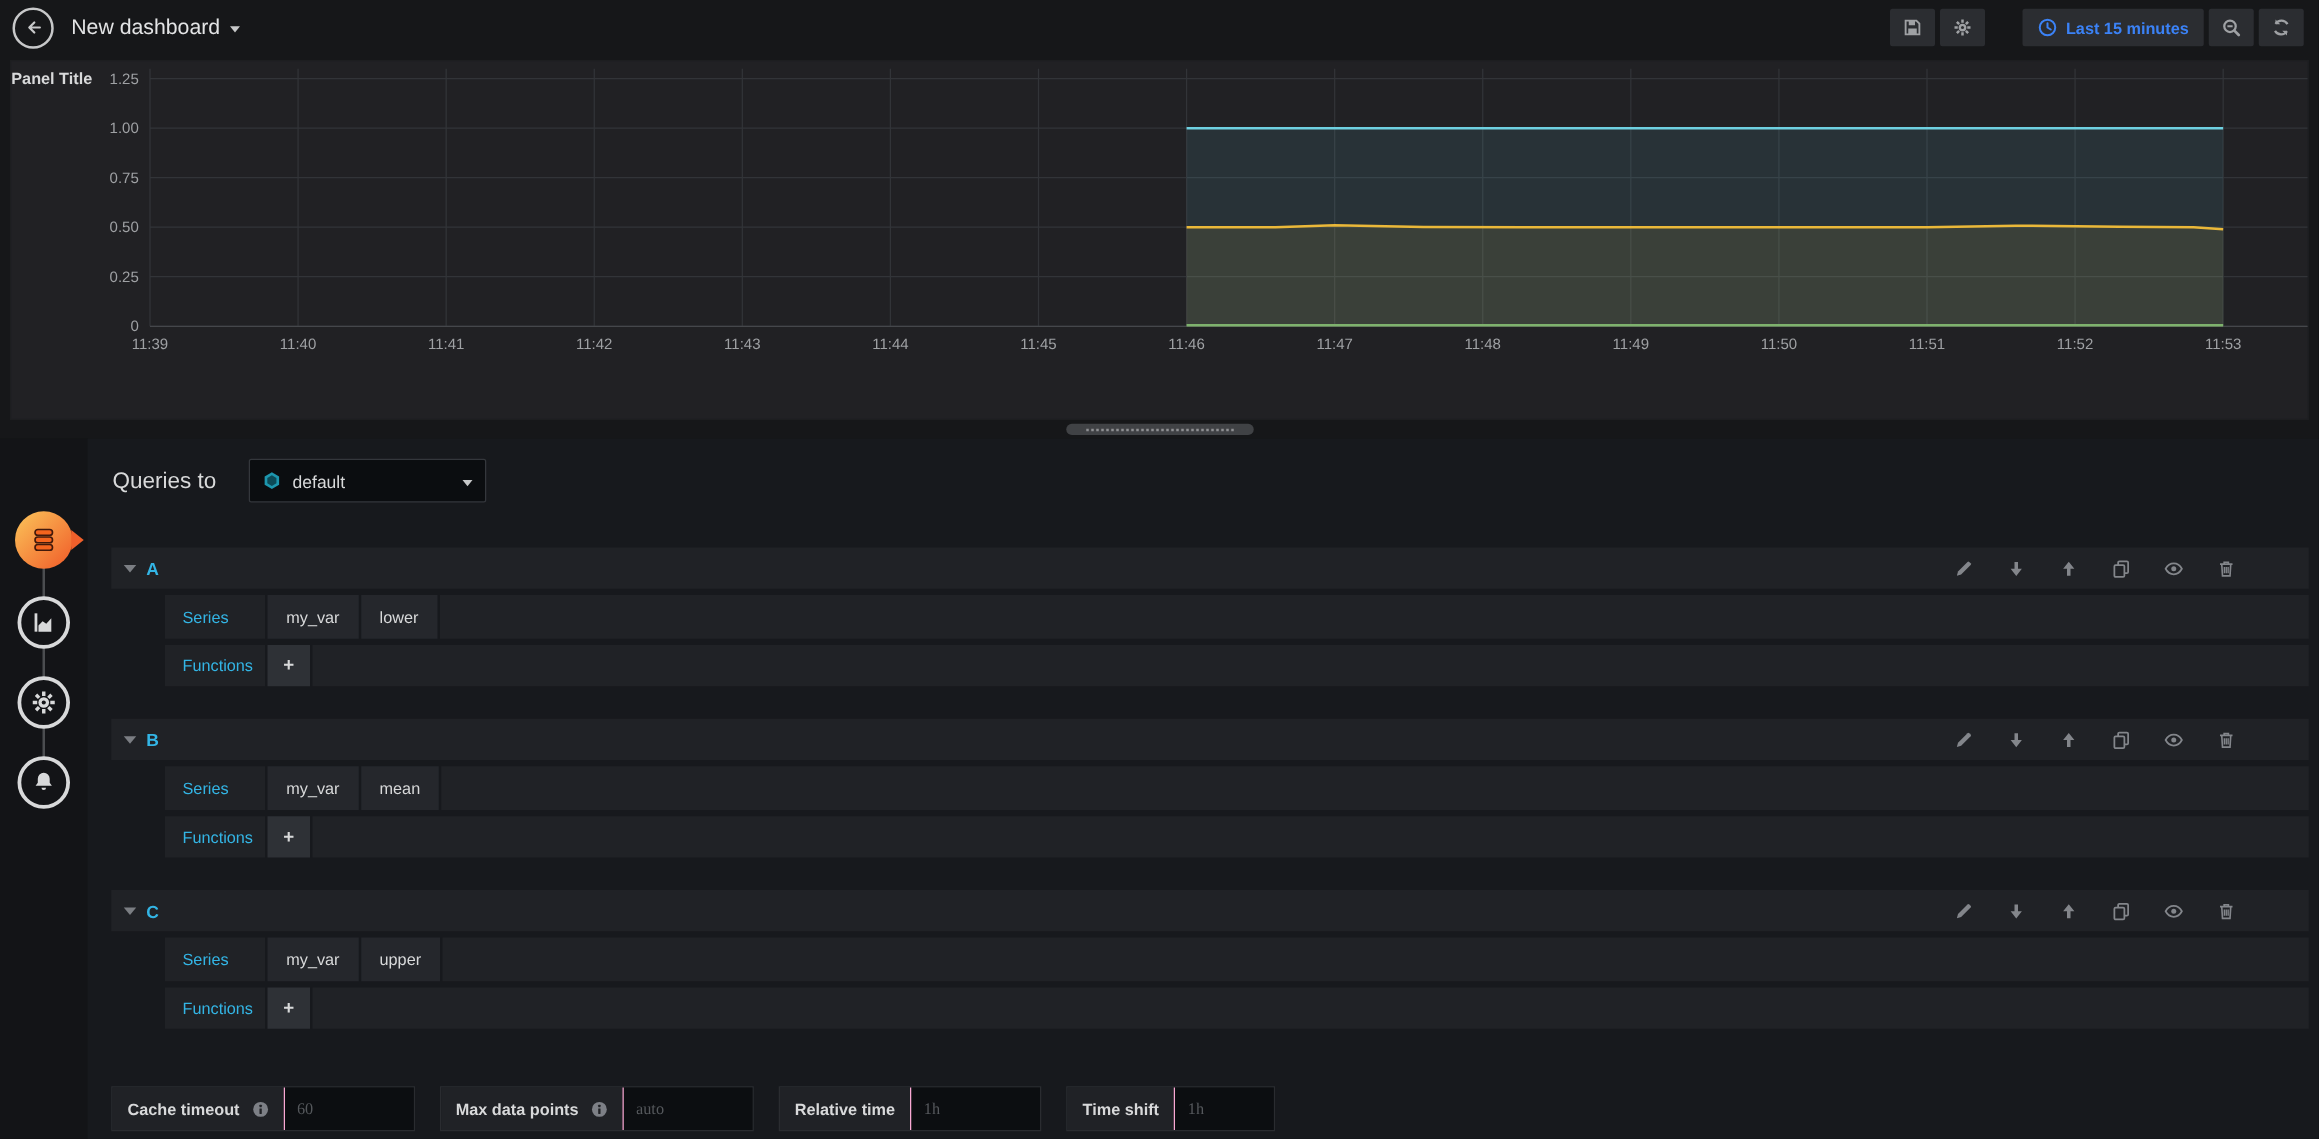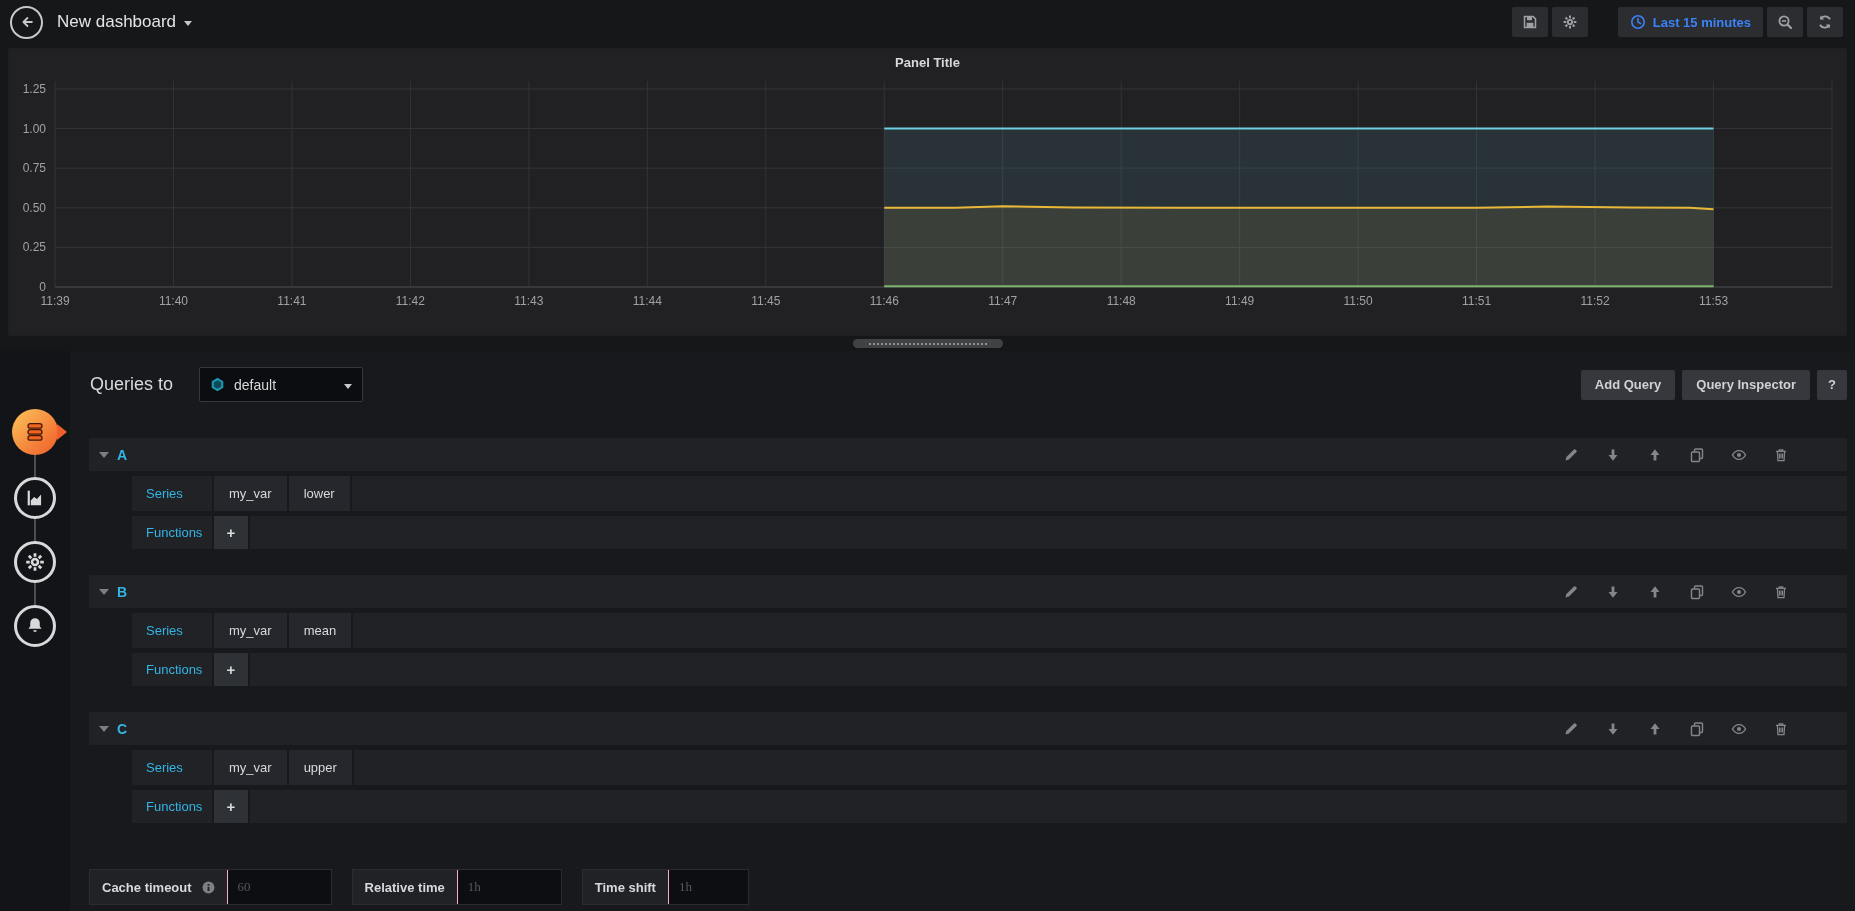--- a/index.html
+++ b/index.html
@@ -19,21 +19,21 @@
   .dash-title span{font-size:17px;color:#e3e4e5}
   .caret{width:0;height:0;border-left:4px solid transparent;border-right:4px solid transparent;border-top:5px solid #c7c8c9;margin-left:8px;margin-top:3px}
   .nav-right{margin-left:auto;display:flex;align-items:center}
   .nav-btn{height:30px;min-width:36px;border:none;border-radius:2px;background:var(--btn);color:var(--dim);display:flex;align-items:center;justify-content:center;margin-left:4px;cursor:pointer;font-family:inherit}
   .nav-btn svg{display:block}
   .time-btn{padding:0 12px;margin-left:30px;font-size:13px;font-weight:bold;color:#3b82f6;gap:7px}
   .icon16{width:16px;height:16px}
 
   
   .dashboard{padding:4px 8px 0;flex:0 0 auto}
-  .panel{background:var(--panel);border:1px solid #1d1e20;height:288px;display:flex;flex-direction:column}
+  .panel{background:var(--panel);border:1px solid #1d1e20;height:288px;display:flex;flex-direction:row}
   .panel-title{height:26px;display:flex;align-items:center;justify-content:center;font-size:13px;font-weight:bold;color:var(--text);cursor:pointer}
   .chart-wrap{flex:1;min-height:0}
   .chart-wrap svg{width:100%;height:100%;display:block}
   .legend{display:flex;align-items:center;padding:1px 0 7px 30px;gap:20px}
   .legend-item{display:flex;align-items:center;gap:6px;cursor:pointer}
   .legend-swatch{width:15px;height:4px;border-radius:1px}
   .legend-label{font-size:12px;color:#c7c8c9}
   .handle-row{height:15px;display:flex;align-items:center;justify-content:center}
   .resize-handle{width:150px;height:9px;border-radius:5px;background:#404245;display:flex;align-items:center;justify-content:center;cursor:row-resize}
   .resize-handle i{display:block;width:118px;border-top:2px dotted #8e9093}
@@ -45,21 +45,21 @@
   .tab{position:relative;margin:0 auto;display:flex;align-items:center;justify-content:center;cursor:pointer}
   .tab-active{width:46px;height:46px;margin-top:58px;border-radius:50%;background:linear-gradient(135deg,#fbc55a,#f05a28)}
   .tab-active::after{content:"";position:absolute;right:-9px;top:50%;transform:translateY(-50%);border-top:8px solid transparent;border-bottom:8px solid transparent;border-left:10px solid #f0602b}
   .tab-plain{width:42px;height:42px;margin-top:22px;border-radius:50%;border:3px solid #d8d9da;background:var(--strip);color:#d8d9da}
 
   .editor-main{flex:1;display:flex;flex-direction:column;background:#1d1f22;min-width:0}
   .editor-content{flex:1;background:var(--content);padding:16px 8px 10px 14px;overflow:hidden}
 
   .editor-header{display:flex;align-items:center;padding-left:6px}
   .eh-label{font-size:18px;color:var(--text);margin-right:26px}
-  .ds-picker{width:164px;height:35px;background:#0b0d10;border:1px solid #34373c;border-radius:2px;display:flex;align-items:center;padding:13px 10px;cursor:pointer}
+  .ds-picker{width:190px;height:35px;background:#0b0d10;border:1px solid #34373c;border-radius:2px;display:flex;align-items:center;padding:13px 10px;cursor:pointer}
   .ds-picker .ds-name{font-size:14px;color:var(--text);margin-left:9px}
   .ds-picker .caret{margin-left:auto}
   .eh-buttons{margin-left:auto;display:flex}
   .ed-btn{height:30px;border:none;border-radius:2px;background:var(--btn2);color:#cfd1d3;font-family:inherit;font-size:13px;font-weight:bold;padding:0 14px;margin-left:7px;cursor:pointer}
   .ed-btn.square{min-width:30px;padding:0 10px}
 
   .query-rows{margin-top:36px;padding-left:5px}
   .query-block{margin-bottom:26px}
   .q-header{height:33px;background:var(--row);display:flex;align-items:center;padding:0 14px 0 10px}
   .q-caret{width:0;height:0;border-left:5px solid transparent;border-right:5px solid transparent;border-top:6px solid #7b7e83;margin-right:8px}
@@ -246,25 +246,20 @@
         <div class="editor-header">
           <span class="eh-label">Queries to</span>
           <div class="ds-picker">
             <svg width="15" height="15" viewBox="0 0 14 14">
               <polygon points="7,0.8 12.4,3.9 12.4,10.1 7,13.2 1.6,10.1 1.6,3.9" fill="#1d96ae"></polygon>
               <polygon points="7,3 10.4,5 10.4,9 7,11 3.6,9 3.6,5" fill="#0c4a57"></polygon>
             </svg>
             <span class="ds-name">default</span>
             <i class="caret"></i>
           </div>
-          <div class="eh-buttons">
-            <button class="ed-btn">Add Query</button>
-            <button class="ed-btn">Query Inspector</button>
-            <button class="ed-btn square">?</button>
-          </div>
         </div>
 
         <div class="query-rows" id="query-rows">
   <div class="query-block">
     <div class="q-header">
       <i class="q-caret"></i>
       <span class="q-ref">A</span>
       <div class="q-icons">
         <button class="q-icon">
           <svg viewBox="0 0 16 16">
@@ -445,20 +440,31 @@
       <span class="opt-label">Cache timeout</span>
       <svg class="info-icon" viewBox="0 0 14 14">
                   <circle cx="7" cy="7" r="6.4" fill="currentColor"></circle>
                   <rect x="6" y="3.1" width="2" height="2" rx="0.3" fill="#202226"></rect>
                   <rect x="6" y="6.2" width="2" height="4.7" rx="0.3" fill="#202226"></rect>
                 </svg>
     </div>
     <input class="opt-input" placeholder="60" style="">
   </div>
 
+  <div class="opt-unit">
+    <div class="opt-label-box">
+      <span class="opt-label">Max data points</span>
+      <svg class="info-icon" viewBox="0 0 14 14">
+                  <circle cx="7" cy="7" r="6.4" fill="currentColor"></circle>
+                  <rect x="6" y="3.1" width="2" height="2" rx="0.3" fill="#202226"></rect>
+                  <rect x="6" y="6.2" width="2" height="4.7" rx="0.3" fill="#202226"></rect>
+                </svg>
+    </div>
+    <input class="opt-input" placeholder="auto" style="">
+  </div>
 
   <div class="opt-unit">
     <div class="opt-label-box">
       <span class="opt-label">Relative time</span>
 
     </div>
     <input class="opt-input" placeholder="1h" style="">
   </div>
 
   <div class="opt-unit">

